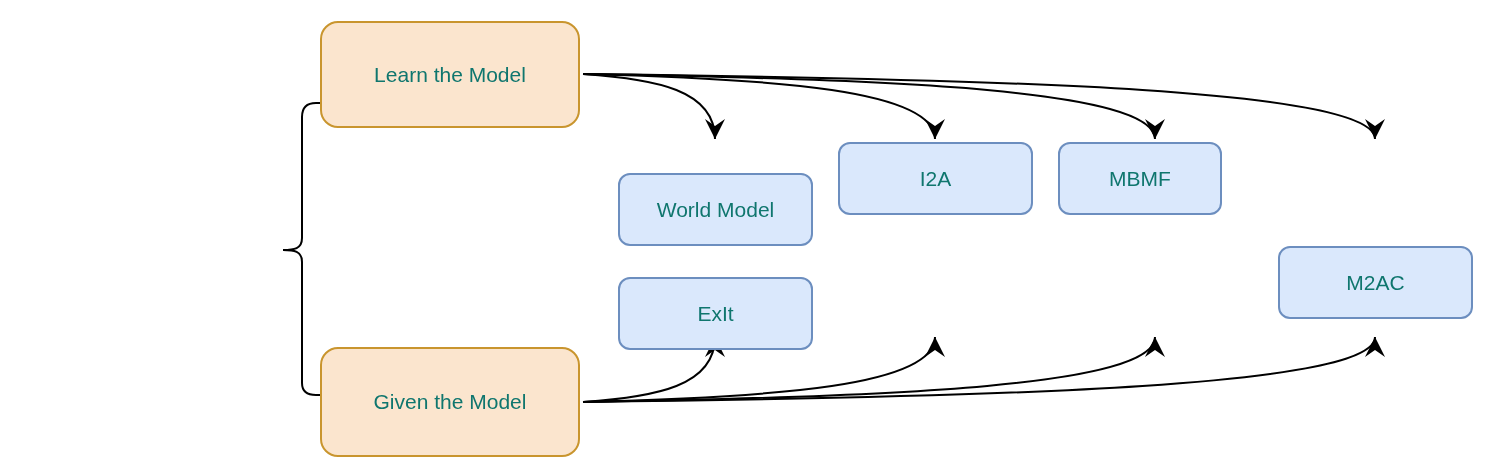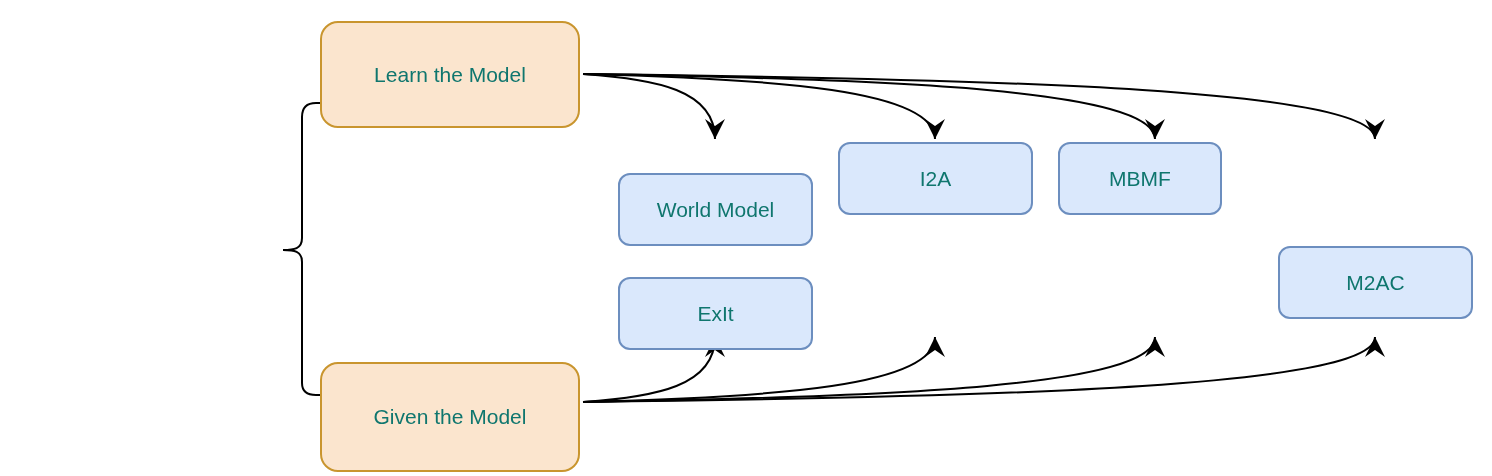--- a/index.html
+++ b/index.html
@@ -40,21 +40,21 @@
     border-radius: 18px;
   }
   .node.leaf {
     background: var(--leaf-fill, #DAE8FC);
     border: 2px solid var(--leaf-border, #6C8EBF);
     border-radius: 12px;
   }
   
   .n-root  { left: 22px;  top: 196px; width: 261px; height: 108px; }
   .n-learn { left: 320px; top: 21px;  width: 260px; height: 107px; }
-  .n-given { left: 320px; top: 362px; width: 260px; height: 110px; }
+  .n-given { left: 320px; top: 347px; width: 260px; height: 110px; }
   
   .row-top    { top: 142px; height: 73px; }
   .row-bottom { top: 246px; height: 73px; }
   .col-0 { left: 618px;  width: 195px; margin-top: 31px; }
   .col-1 { left: 838px;  width: 195px; }
   .col-2 { left: 1058px; width: 164px; }
   .col-3 { left: 1278px; width: 195px; }
   .edge {
     stroke: var(--edge-color, #000000);
     stroke-width: 2;

